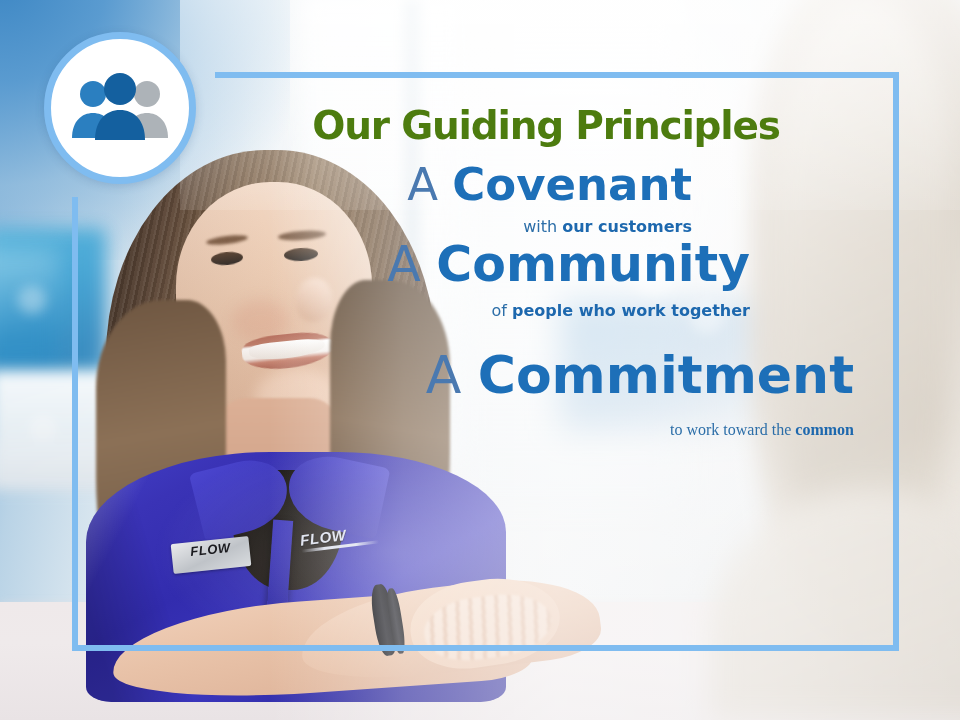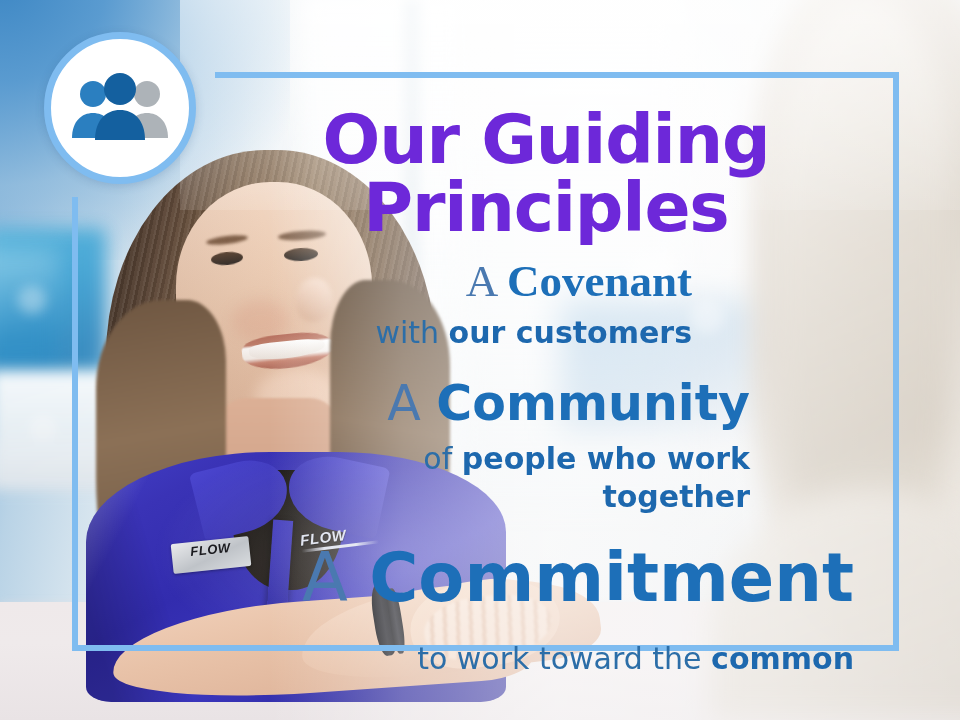--- a/index.html
+++ b/index.html
@@ -323,61 +323,61 @@
 
   
   .content{
     position:absolute; left:200px; top:78px; width:700px; height:560px;
     padding:0 26px 0 18px;
   }
   .title{
     text-align:center;
     font-family:"DejaVu Sans","Liberation Sans", sans-serif;
     font-weight:700;
-    font-size:68px;
+    font-size:39px;
     line-height:1.0;
     letter-spacing:-1.2px;
-    color:#6d28d9;
+    color:#4d7c0f;
     margin-top:28px;
   }
 
   .principle{ text-align:right; }
   .p1{ margin-top:16px;  padding-right:182px; }
-  .p2{ margin-top:26px;  padding-right:124px; }
+  .p2{ margin-top:2px;  padding-right:124px; }
   .p3{ margin-top:26px;  padding-right:20px;  }
 
   .p-head{
     font-family:"DejaVu Sans","Liberation Sans", sans-serif;
     line-height:1.06;
     white-space:nowrap;
   }
   .p-head .art{
     font-weight:400;
     color:#4A79B0;
   }
   .p-head .word{
     font-weight:700;
     color:#1D6FB8;
   }
-  .p1 .p-head{ font-size:45px;font-family:Liberation Serif, serif; }
+  .p1 .p-head{ font-size:45px; }
   .p2 .p-head{ font-size:49px; }
-  .p3 .p-head{ font-size:67px; }
+  .p3 .p-head{ font-size:52px; }
 
   .p-sub{
     font-family:"DejaVu Sans","Liberation Sans", sans-serif;
-    font-size:30px;
+    font-size:16px;
     line-height:1.28;
     color:#2C6EA8;
     font-weight:400;
     margin-top:6px;
   }
   .p-sub b{ font-weight:700; color:#1D68AE; }
   .p1 .p-sub{ margin-top:8px; }
   .p2 .p-sub{ margin-top:10px; padding-left:60px; }
-  .p3 .p-sub{ margin-top:26px; padding-left:90px; }
+  .p3 .p-sub{ margin-top:17px; padding-left:90px;font-family:Liberation Serif, serif; }
 </style>
 </head>
 <body>
 
 <div class="poster">
 
   <div class="bg">
     <div class="bg-base"></div>
     <div class="bg-pane-a"></div>
     <div class="bg-mullion"></div>

